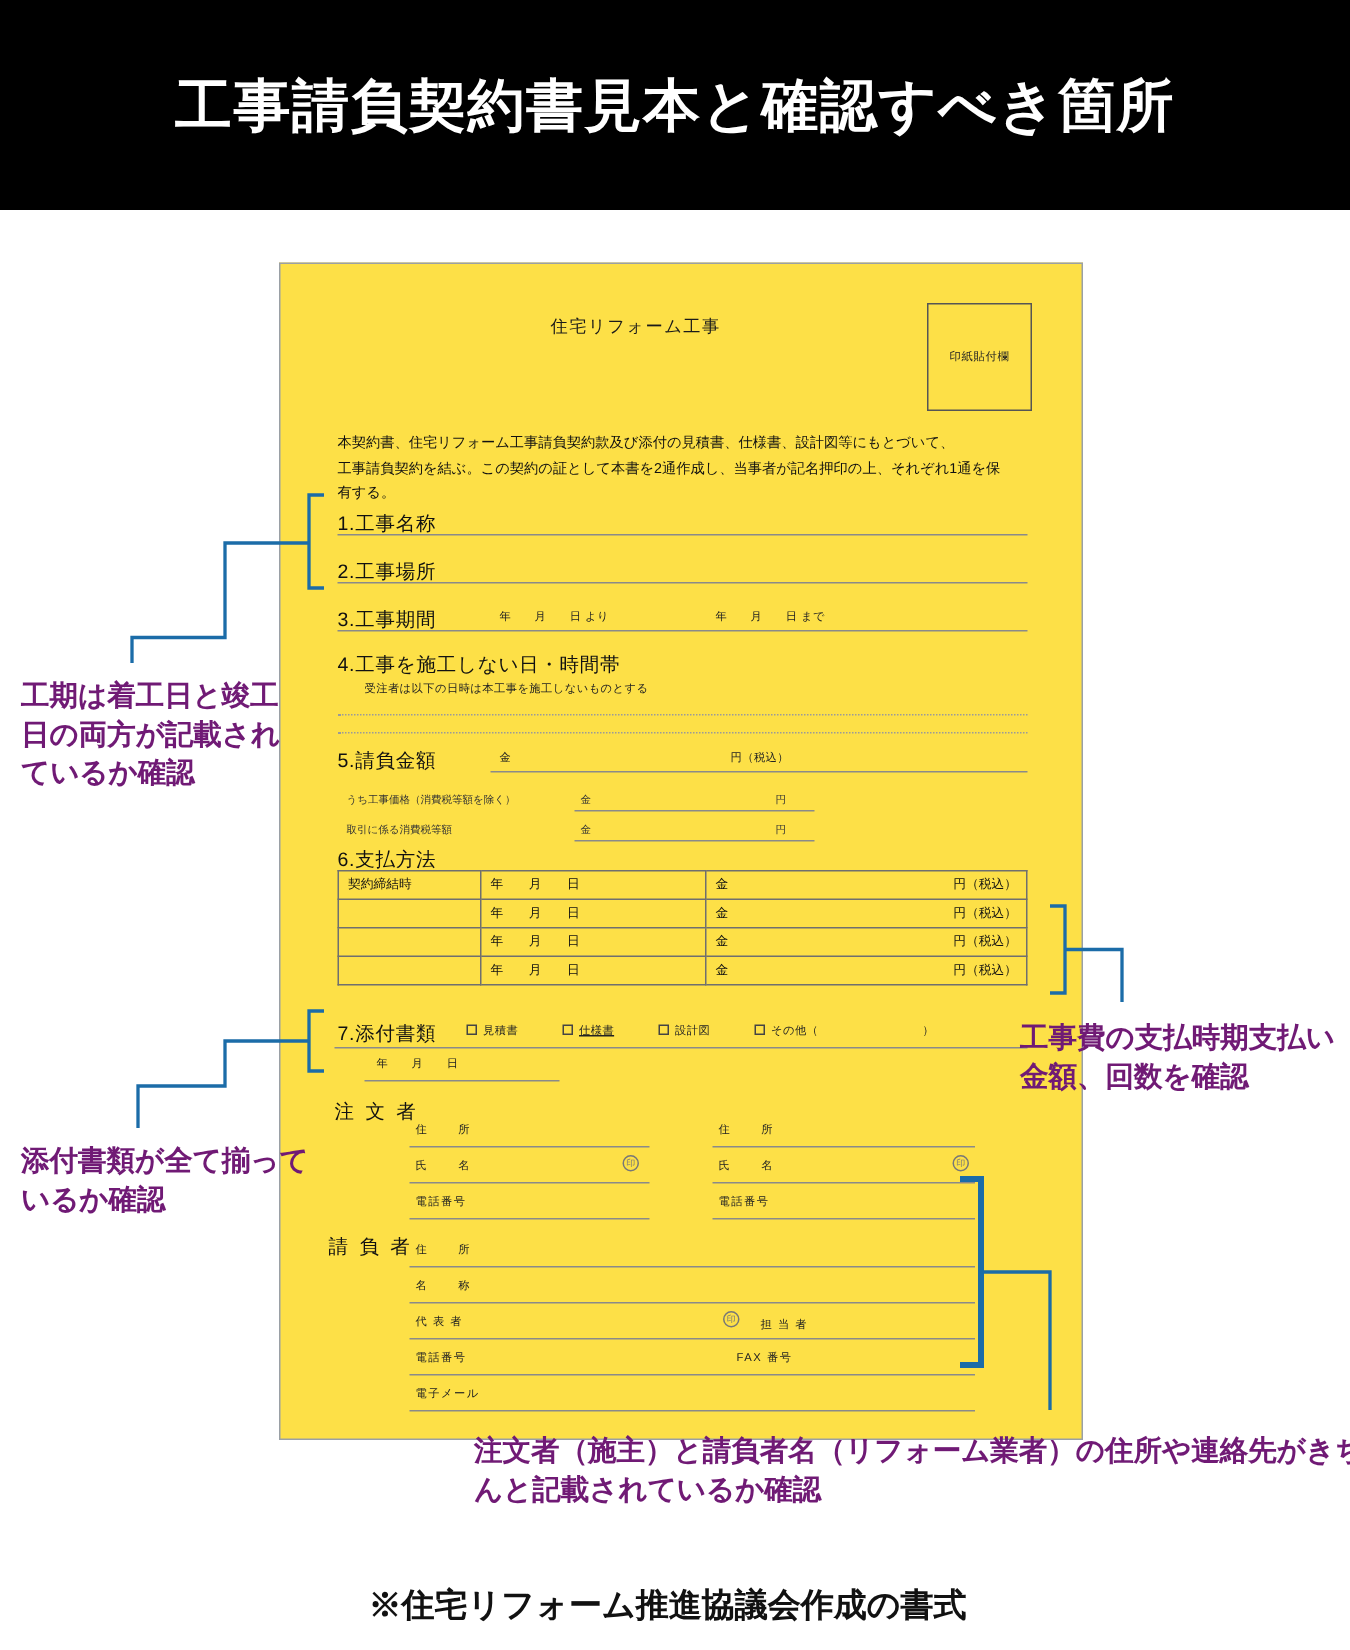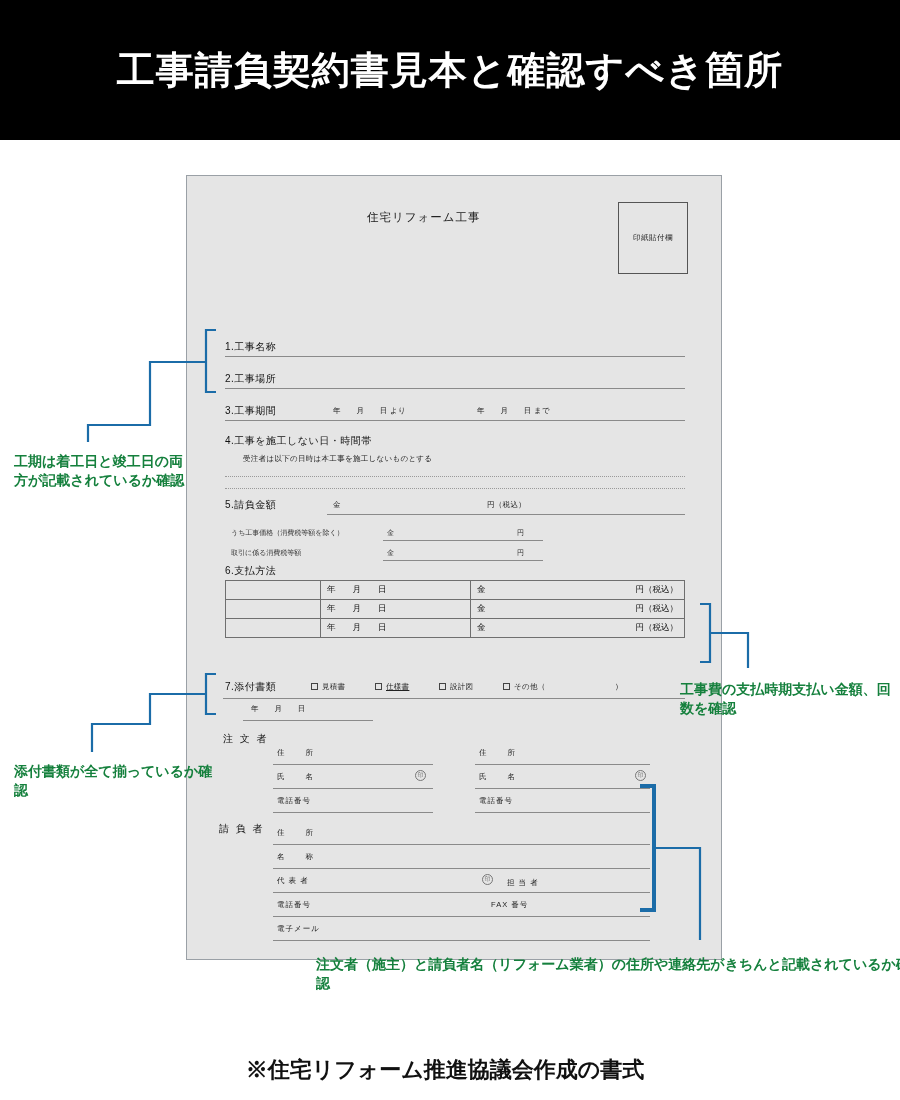--- a/index.html
+++ b/index.html
@@ -21,21 +21,21 @@
     position: absolute; left: 0; top: 0; width: 900px; height: 140px;
     display: flex; align-items: center; justify-content: center;
     color: #ffffff;
     font-size: 38px; font-weight: bold; letter-spacing: 1px;
   }
 
   
   .sheet {
     position: absolute; left: 186px; top: 175px;
     width: 536px; height: 785px;
-    background: #e5e5e5;
+    background: #fde047;
     border: 1px solid #9aa0a6;
   }
   .sheet-inner { position: absolute; left: 0; top: 0; right: 0; bottom: 0; }
 
   .doc-sub {
     position: absolute; left: 180px; top: 34px;
     font-size: 11.5px; color: #1a1a1a; letter-spacing: 1px;
   }
   .doc-title {
     position: absolute; left: 168px; top: 50px;
@@ -49,21 +49,21 @@
     font-size: 7.5px; color: #222; letter-spacing: 0.5px; font-family: Liberation Serif, serif;
   }
 
   .intro {
     position: absolute; left: 38px; top: 112px; width: 450px;
     font-size: 9.5px; line-height: 1.75; color: #111;
   }
   .rule { position: absolute; border-bottom: 1px solid #8a8a8a; }
   .dotrule { position: absolute; border-bottom: 1px dotted #9a9a9a; }
 
-  .lbl { position: absolute; font-size: 10px; color: #111; letter-spacing: 0.5px; }
+  .lbl { position: absolute; font-size: 13px; color: #111; letter-spacing: 0.5px; }
   .lbl-sm { position: absolute; font-size: 7.5px; color: #222; letter-spacing: 0.3px; }
   .lbl-xs { position: absolute; font-size: 7px; color: #333; }
 
   
   .pay-table {
     position: absolute; left: 38px; top: 404px; width: 460px;
     border-collapse: collapse;
   }
   .pay-table td {
     border: 1px solid #6f6f6f;
@@ -85,23 +85,23 @@
 
   .seal {
     position: absolute; width: 11px; height: 11px; border: 1px solid #777;
     border-radius: 50%; font-size: 6px; color: #777;
     display: flex; align-items: center; justify-content: center;
   }
 
   
   .ann {
     position: absolute;
-    color: #15803d;
+    color: #701a75;
     font-weight: bold;
-    font-size: 14px;
+    font-size: 19px;
     line-height: 1.35;
     letter-spacing: 0px;
   }
   .ann-left1 { left: 14px; top: 452px; width: 180px; }
   .ann-left2 { left: 14px; top: 762px; width: 210px; }
   .ann-right1 { left: 680px; top: 680px; width: 215px; }
   .ann-bottom { left: 316px; top: 955px; width: 600px; }
 
   .footnote {
     position: absolute; left: 0; top: 1055px; width: 900px;
@@ -117,20 +117,24 @@
 
 <div class="banner"></div>
 <div class="banner-title">工事請負契約書見本と確認すべき箇所</div>
 
 <div class="sheet">
   <div class="sheet-inner">
 
     <div class="doc-sub">住宅リフォーム工事</div>
     <div class="stamp-box">印紙貼付欄</div>
 
+    <div class="intro">
+      <div>本契約書、住宅リフォーム工事請負契約款及び添付の見積書、仕様書、設計図等にもとづいて、</div>
+      <div>工事請負契約を結ぶ。この契約の証として本書を2通作成し、当事者が記名押印の上、それぞれ1通を保有する。</div>
+    </div>
 
     <div class="lbl" style="left:38px; top:164px;">
       <span>1.</span><span>工事名称</span>
     </div>
     <div class="rule" style="left:38px; top:180px; width:460px;"></div>
 
     <div class="lbl" style="left:38px; top:196px;">
       <span>2.</span><span>工事場所</span>
     </div>
     <div class="rule" style="left:38px; top:212px; width:460px;"></div>
@@ -165,20 +169,28 @@
     <div class="lbl-xs" style="left:200px; top:372px;">金</div>
     <div class="lbl-xs" style="left:330px; top:372px;">円</div>
     <div class="rule" style="left:196px; top:384px; width:160px;"></div>
 
     <div class="lbl" style="left:38px; top:388px;">
       <span>6.</span><span>支払方法</span>
     </div>
 
     <table class="pay-table">
       <tbody>
+        <tr>
+          <td class="pay-c1">契約締結時</td>
+          <td class="pay-c2">年　　月　　日</td>
+          <td class="pay-c3">
+            <span>金</span>
+            <span style="float:right">円（税込）</span>
+          </td>
+        </tr>
         <tr>
           <td class="pay-c1"></td>
           <td class="pay-c2">年　　月　　日</td>
           <td class="pay-c3">
             <span>金</span>
             <span style="float:right">円（税込）</span>
           </td>
         </tr>
         <tr>
           <td class="pay-c1"></td>

